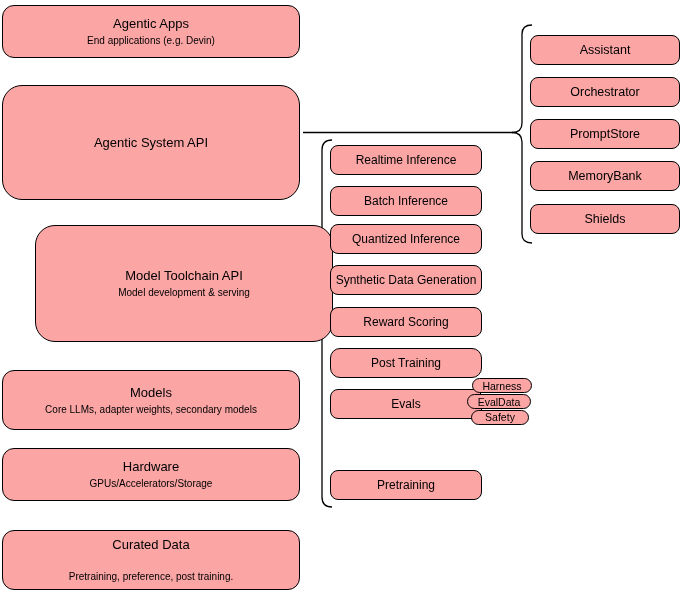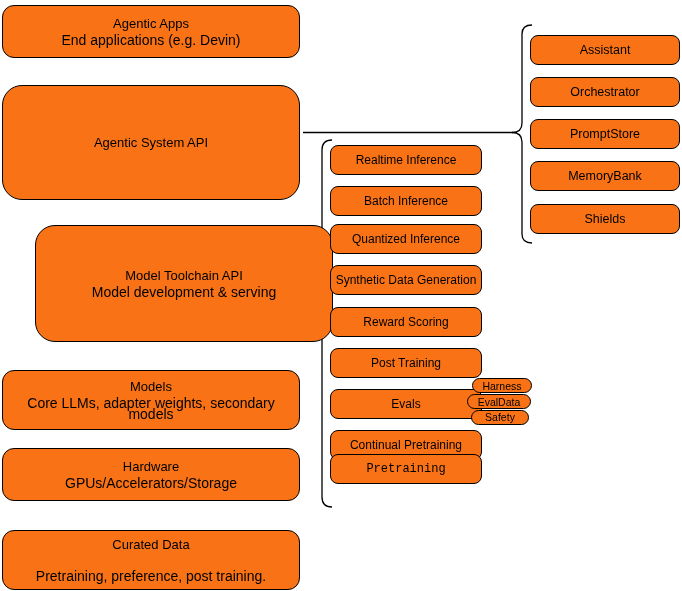--- a/index.html
+++ b/index.html
@@ -8,34 +8,34 @@
     width:682px;height:591px;
     background:#ffffff;
     font-family:"Liberation Sans", sans-serif;
     color:#000;
     overflow:hidden;
   }
   .wires{position:absolute;left:0;top:0;z-index:1;}
   .node{
     position:absolute;
     box-sizing:border-box;
-    background:#f97316;
+    background:#fca5a5;
     border:1.3px solid #000000;
     display:flex;align-items:center;justify-content:center;
     z-index:2;
   }
   
   .lbox{
     left:2px;width:298px;
     flex-direction:column;
     gap:4px;
     text-align:center;
   }
   .lbox .t{font-size:13px;line-height:14px;}
-  .lbox .s{font-size:14px;line-height:11px;}
+  .lbox .s{font-size:10px;line-height:11px;}
   
   .mbox{
     left:330px;width:152px;height:30px;
     border-radius:8px;
     font-size:12px;
     text-align:center;
   }
   
   .rbox{
     left:530px;width:150px;height:30px;
@@ -89,24 +89,23 @@
   <div class="node lbox" style="top:530px;height:60px;border-radius:12px;gap:19px;">
     <div class="t">Curated Data</div>
     <div class="s">Pretraining, preference, post training.</div>
   </div>
 
   <div class="node mbox" style="top:145px;">Realtime Inference</div>
   <div class="node mbox" style="top:185.5px;">Batch Inference</div>
   <div class="node mbox" style="top:224px;">Quantized Inference</div>
   <div class="node mbox" style="top:265px;">Synthetic Data Generation</div>
   <div class="node mbox" style="top:307px;">Reward Scoring</div>
-  <div class="node mbox" style="top:348px;">Post Training</div>
+  <div class="node mbox" style="top:348px;border-radius:10px;">Post Training</div>
   <div class="node mbox" style="top:389px;">Evals</div>
-  <div class="node mbox" style="top:430px;">Continual Pretraining</div>
-  <div class="node mbox" style="top:454px;font-family:Liberation Mono, monospace;">Pretraining</div>
+  <div class="node mbox" style="top:470px;">Pretraining</div>
 
   <div class="node pill" style="left:472px;top:378px;width:60px;height:15px;">Harness</div>
   <div class="node pill" style="left:467px;top:394px;width:64px;height:15px;">EvalData</div>
   <div class="node pill" style="left:471px;top:409.5px;width:58px;height:15px;">Safety</div>
 
   <div class="node rbox" style="top:34.5px;">Assistant</div>
   <div class="node rbox" style="top:77px;">Orchestrator</div>
   <div class="node rbox" style="top:119px;">PromptStore</div>
   <div class="node rbox" style="top:161px;">MemoryBank</div>
   <div class="node rbox" style="top:204px;">Shields</div>

